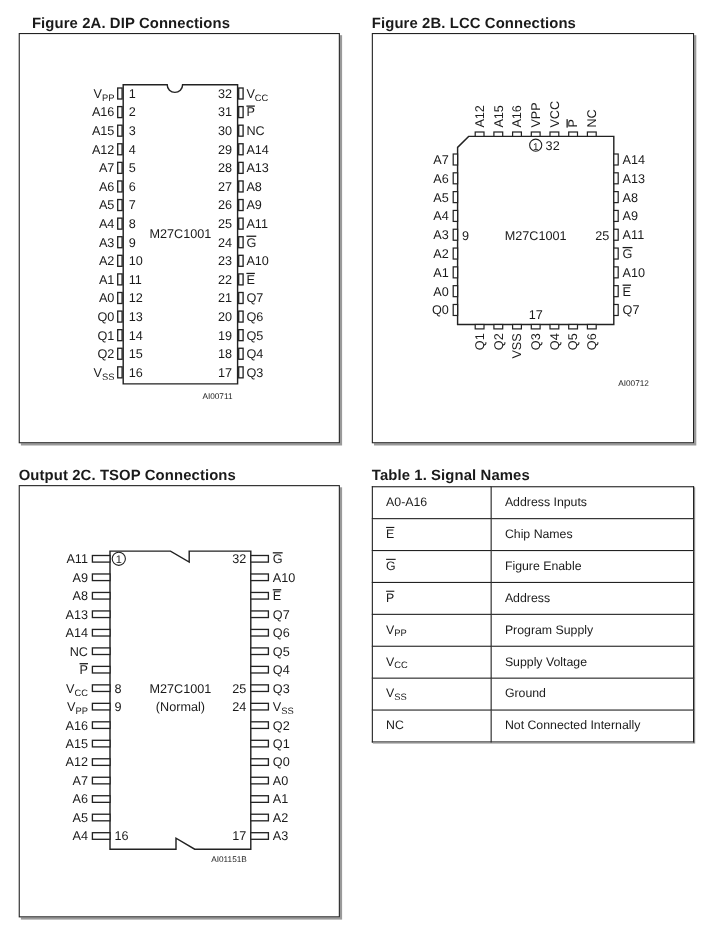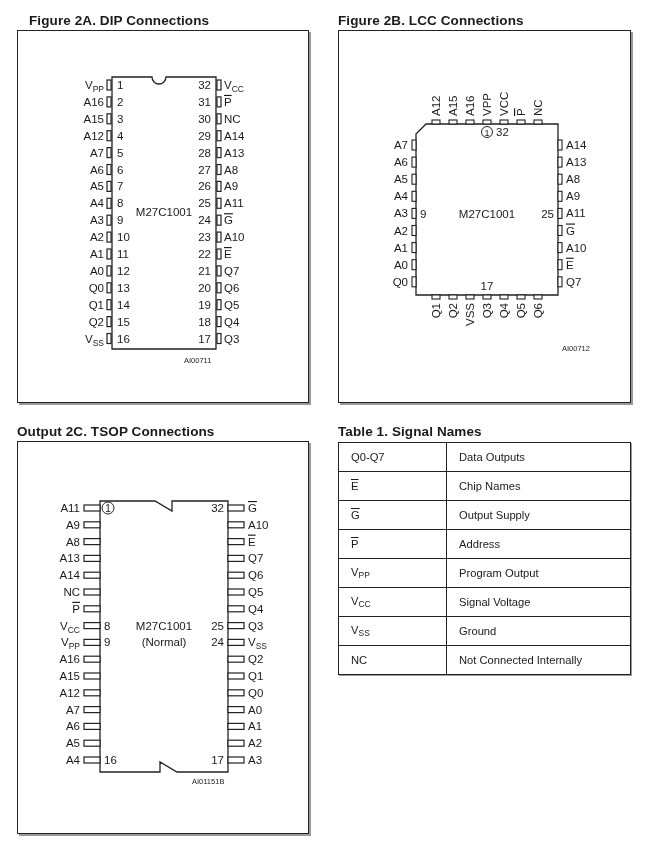--- a/index.html
+++ b/index.html
@@ -286,42 +286,42 @@
       <text x="206" y="322" text-anchor="end" class="pin-num">17</text>
       <text x="146" y="187.60000000000002" text-anchor="middle" class="chip-name">M27C1001</text>
       <text x="146" y="204.4" text-anchor="middle" class="chip-name">(Normal)</text>
       <text x="174" y="342" text-anchor="start" class="code">AI01151B</text>
     </svg>
 </div>
 
 <table class="sig">
   <tbody id="sig-body">
       <tr>
-        <td class="c1"><span>Q0-Q7</span></td>
-        <td>Data Outputs</td>
+        <td class="c1"><span>A0-A16</span></td>
+        <td>Address Inputs</td>
       </tr>
       <tr>
         <td class="c1"><span class="ov">E</span></td>
         <td>Chip Names</td>
       </tr>
       <tr>
         <td class="c1"><span class="ov">G</span></td>
-        <td>Output Supply</td>
+        <td>Figure Enable</td>
       </tr>
       <tr>
         <td class="c1"><span class="ov">P</span></td>
         <td>Address</td>
       </tr>
       <tr>
         <td class="c1"><span>V</span><span class="sig-sub">PP</span></td>
-        <td>Program Output</td>
+        <td>Program Supply</td>
       </tr>
       <tr>
         <td class="c1"><span>V</span><span class="sig-sub">CC</span></td>
-        <td>Signal Voltage</td>
+        <td>Supply Voltage</td>
       </tr>
       <tr>
         <td class="c1"><span>V</span><span class="sig-sub">SS</span></td>
         <td>Ground</td>
       </tr>
       <tr>
         <td class="c1"><span>NC</span></td>
         <td>Not Connected Internally</td>
       </tr>
     </tbody>

